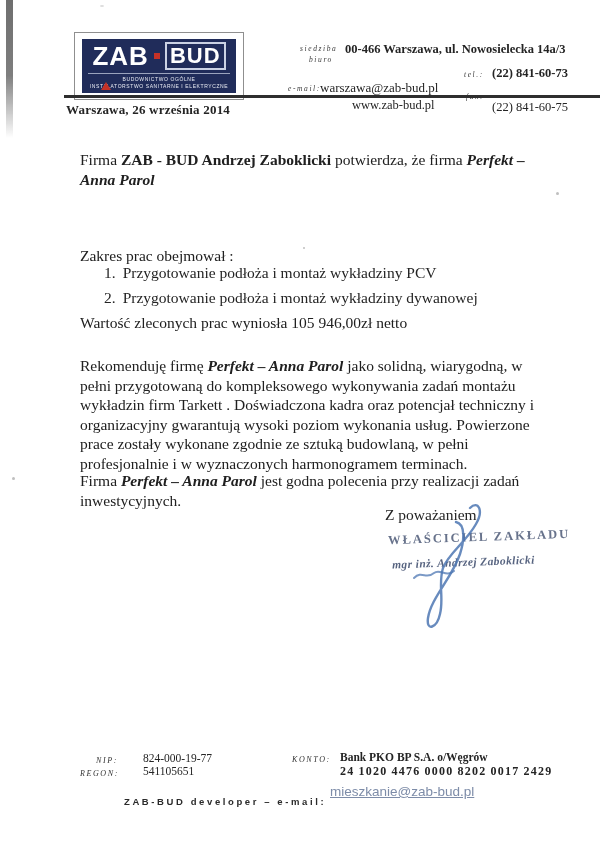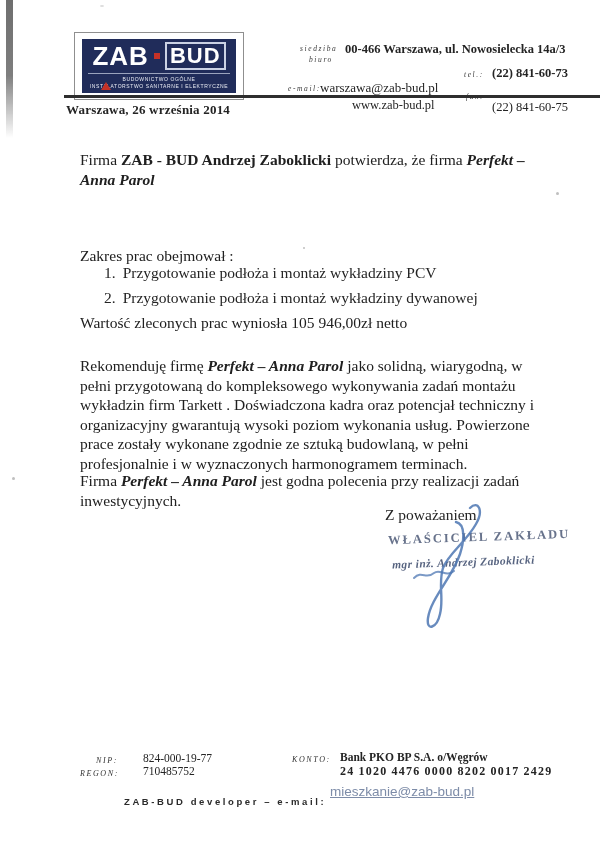--- a/index.html
+++ b/index.html
@@ -131,21 +131,21 @@
   <div class="stamp1">WŁAŚCICIEL ZAKŁADU</div>
   <div class="stamp2">mgr inż. Andrzej Zaboklicki</div>
   <svg class="sig" width="130" height="145" viewBox="0 0 130 145">
     <path d="M 72 10 C 80 2, 86 12, 78 26 C 68 44, 50 56, 45 70 C 40 86, 46 100, 42 116 C 39 130, 28 134, 30 120 C 33 100, 54 80, 62 56 C 66 44, 68 26, 58 24" fill="none" stroke="#4d77b3" stroke-width="2.4" stroke-linecap="round" opacity="0.85"></path>
     <path d="M 16 80 C 24 72, 28 82, 36 75 C 42 70, 48 80, 56 73" fill="none" stroke="#4d77b3" stroke-width="2" stroke-linecap="round" opacity="0.75"></path>
   </svg>
 
   <span class="pos flabel" style="left:96px;top:756px;">NIP:</span>
   <span class="pos fval" style="left:128px;top:752px;">824-000-19-77</span>
   <span class="pos flabel" style="left:80px;top:769px;">REGON:</span>
-  <span class="pos fval" style="left:128px;top:765px;">710485752</span>
+  <span class="pos fval" style="left:128px;top:765px;">541105651</span>
 
   <span class="pos flabel" style="left:292px;top:755px;">KONTO:</span>
   <span class="pos fbold" style="left:340px;top:751px;">Bank PKO BP S.A. o/Węgrów</span>
   <span class="pos facct" style="left:340px;top:764px;">24 1020 4476 0000 8202 0017 2429</span>
 
   <span class="pos fdev" style="left:124px;top:796px;">ZAB-BUD developer – e-mail:</span>
   <span class="pos femail" style="left:330px;top:784px;">mieszkanie@zab-bud.pl</span>
 
 </div>
 

